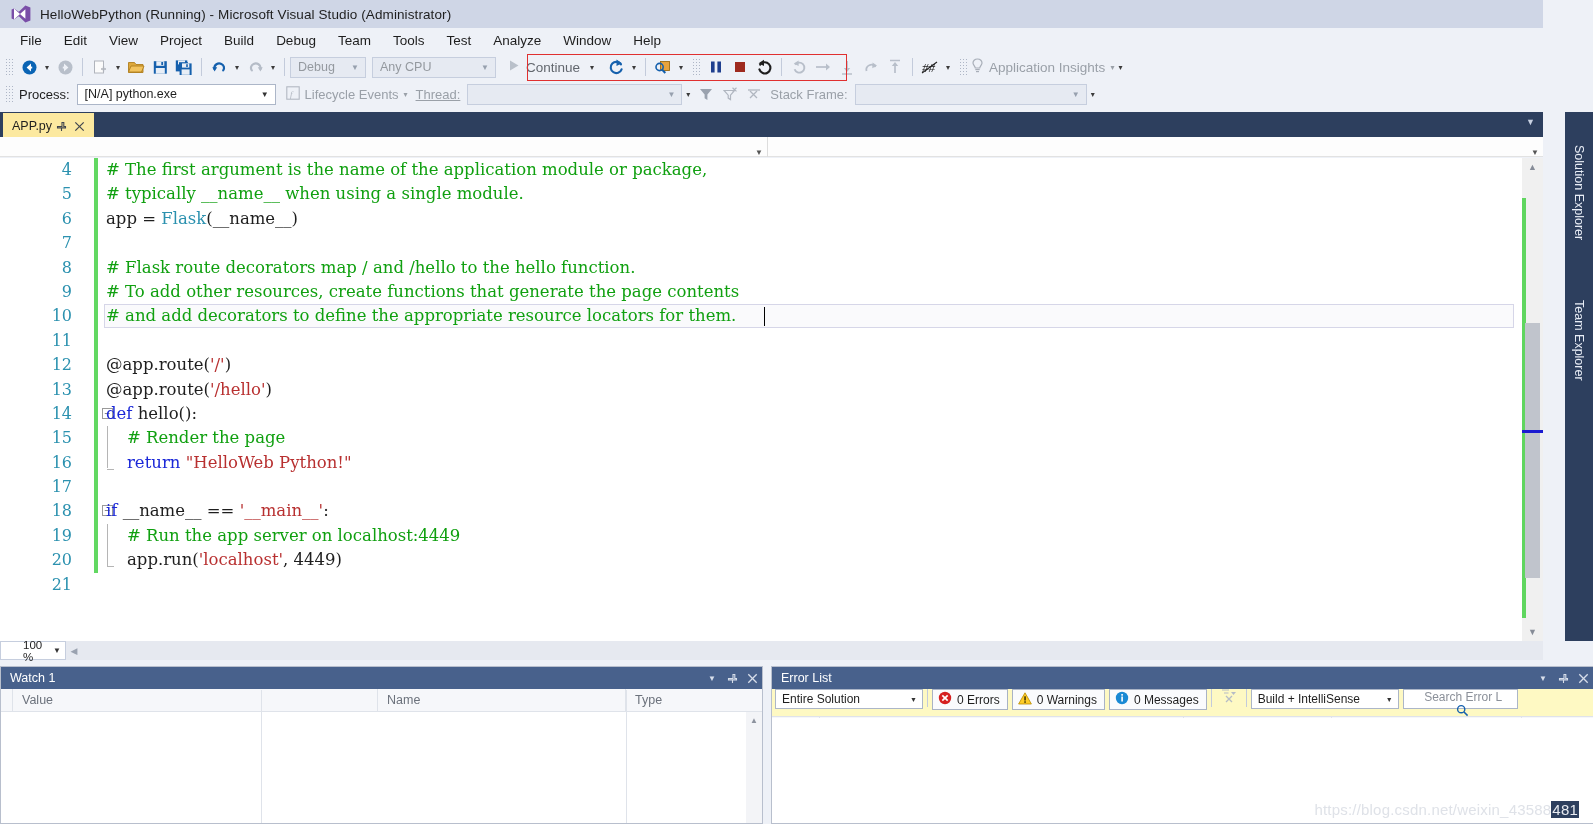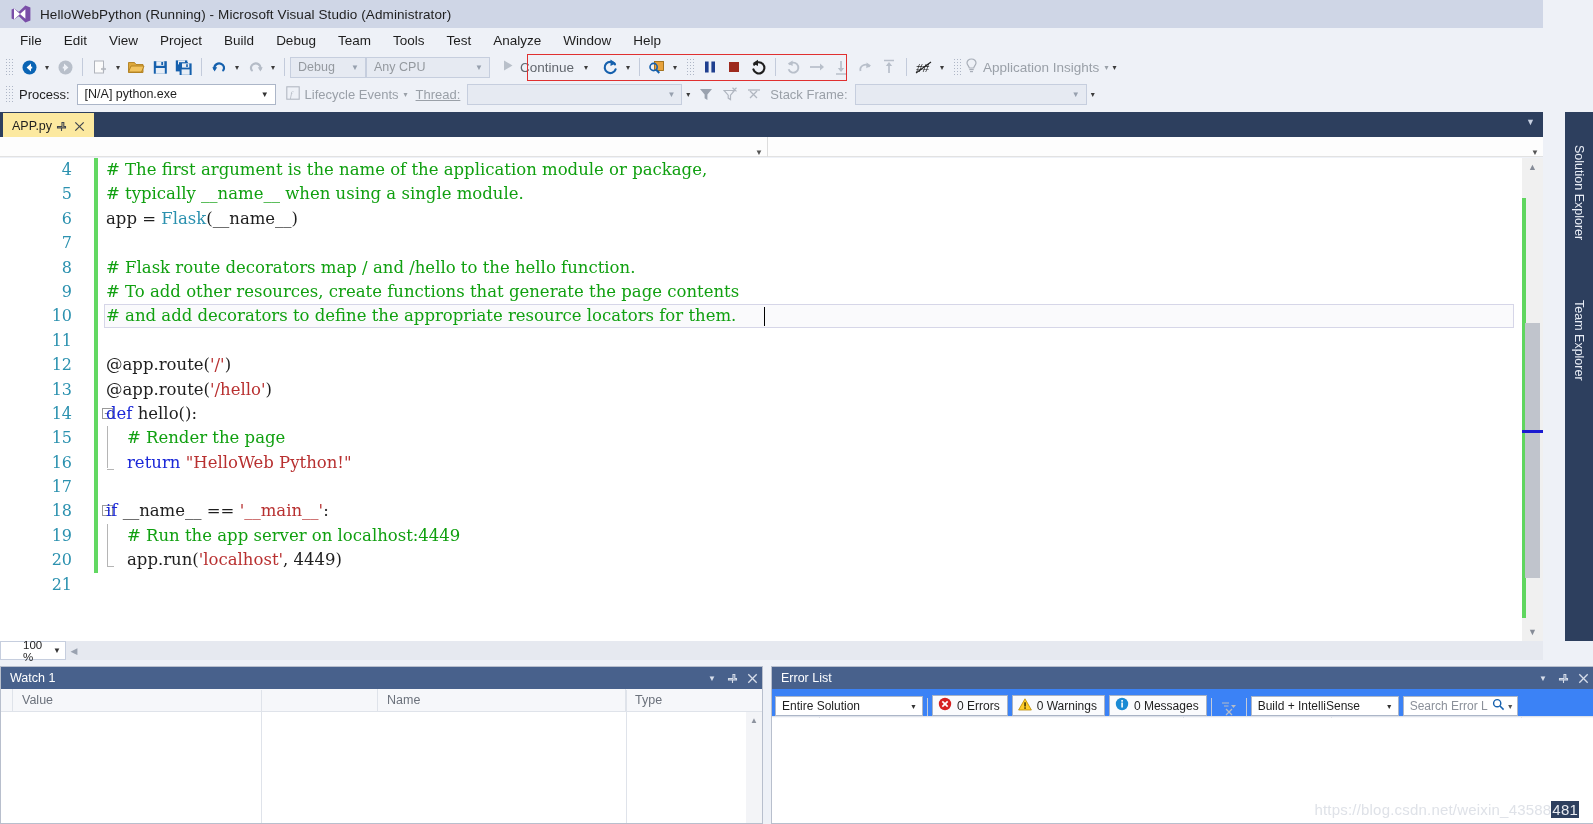--- a/index.html
+++ b/index.html
@@ -246,38 +246,38 @@
   }
   .watch-vscroll .sbtri { height:16px; display:flex; align-items:center; justify-content:center; color:#8d939e; font-size:8px;}
   .watch-col-sep { position:absolute; top:23px; width:1px; background:#dfe3ea; }
 
   
   .errlist {
     position:absolute; top: 666px; left: 771px; width: 822px; height: 158px;
     background: #f6f7fa; border: 1px solid #b8bfcd; border-right:none;
   }
   .el-toolbar {
-    height: 27px; background:#3b82f6; display:flex; align-items:flex-end; padding: 0 3px;
+    height: 27px; background:#fef9c3; display:flex; align-items:flex-start; padding: 0 3px;
     gap: 4px;
   }
   .el-combo {
     height: 20px; background:#fff; border:1px solid #acb6c8; display:flex; align-items:center;
     padding-left: 6px; font-size: 12px; color:#1e1e1e;
   }
   .el-combo .cv { flex:1; white-space:nowrap; }
   .el-combo .ca { font-size:7px; color:#333; padding: 0 5px; }
   .el-toggle {
     height: 21px; border: 1px solid #a9b3c5; background: #fafbfd;
     display:flex; align-items:center; gap:5px; padding: 0 7px 0 5px;
     font-size: 12px; color:#1e1e1e; white-space:nowrap;
   }
   .el-sep { width:1px; height:18px; background:#c3cbdb; }
   .el-search {
     height: 20px; background:#fff; border:1px solid #acb6c8; display:flex; align-items:center;
-    padding-left:6px; font-size:12px; color:#8b9099;
+    padding-left:6px; font-size:12px; color:#8b9099;flex-direction:column;
   }
   .el-grid-head {
     height: 23px; background:#f6f7fa; display:flex; align-items:center;
     border-top: 1px solid #dfe3ea; border-bottom: 1px solid #c9cfd9;
   }
   .elh-cell {
     height:23px; display:flex; align-items:center; gap:5px; padding-left:9px;
     font-size:12.5px; color:#3c424c; border-right:1px solid #dfe3ea;
   }
   .errlist-body { position:absolute; top:51px; left:0; right:0; bottom:0; background:#fff; }
@@ -446,21 +446,21 @@
           <path d="M15.7 8.2 L10.8 8.3 L13.4 12.6 Z" fill="#b5bcc7"></path>
         </svg>
     </div>
     <div class="tb-arrow">▾</div>
     <div class="tb-sep"></div>
 
     <div class="combo" style="width:76px;">
       <span class="cval">Debug</span>
       <span class="carrow">▼</span>
     </div>
-    <div class="combo" style="width:124px;">
+    <div class="combo" style="width:124px;margin-left:6px;">
       <span class="cval">Any CPU</span>
       <span class="carrow">▼</span>
     </div>
 
     <div class="continue-btn" style="margin-left:6px;">
       <span>
         <svg width="12" height="13" viewBox="0 0 12 13">
             <path d="M2 1.5 L10.5 6.5 L2 11.5 Z" fill="#b9c0ca"></path>
           </svg>
       </span>

